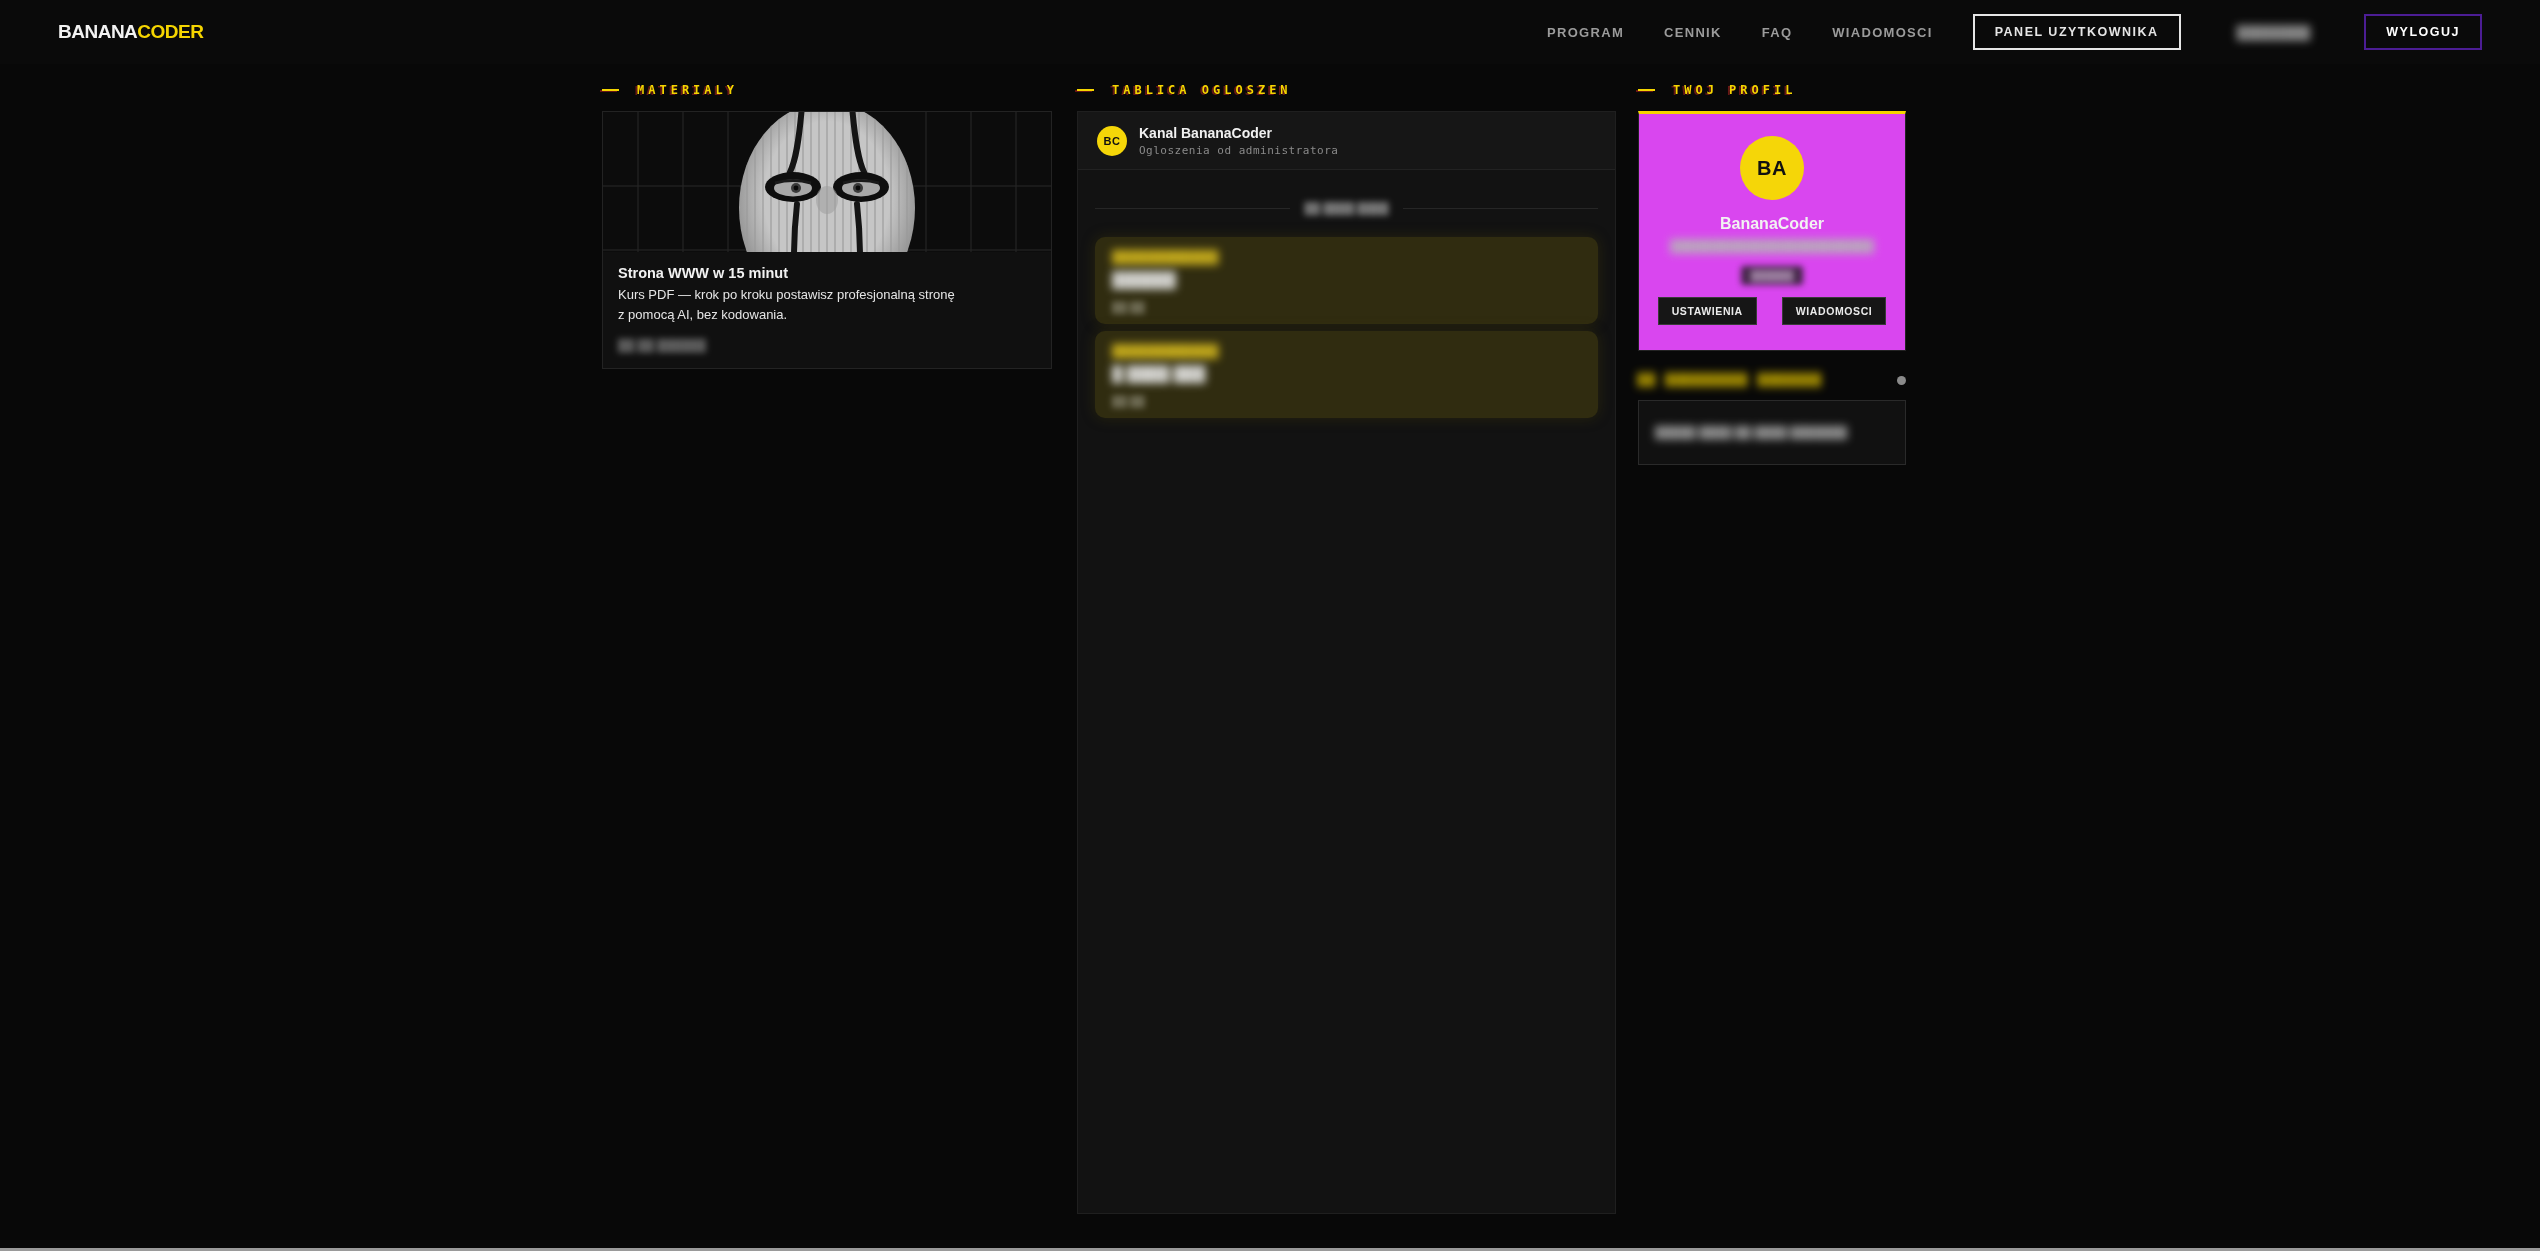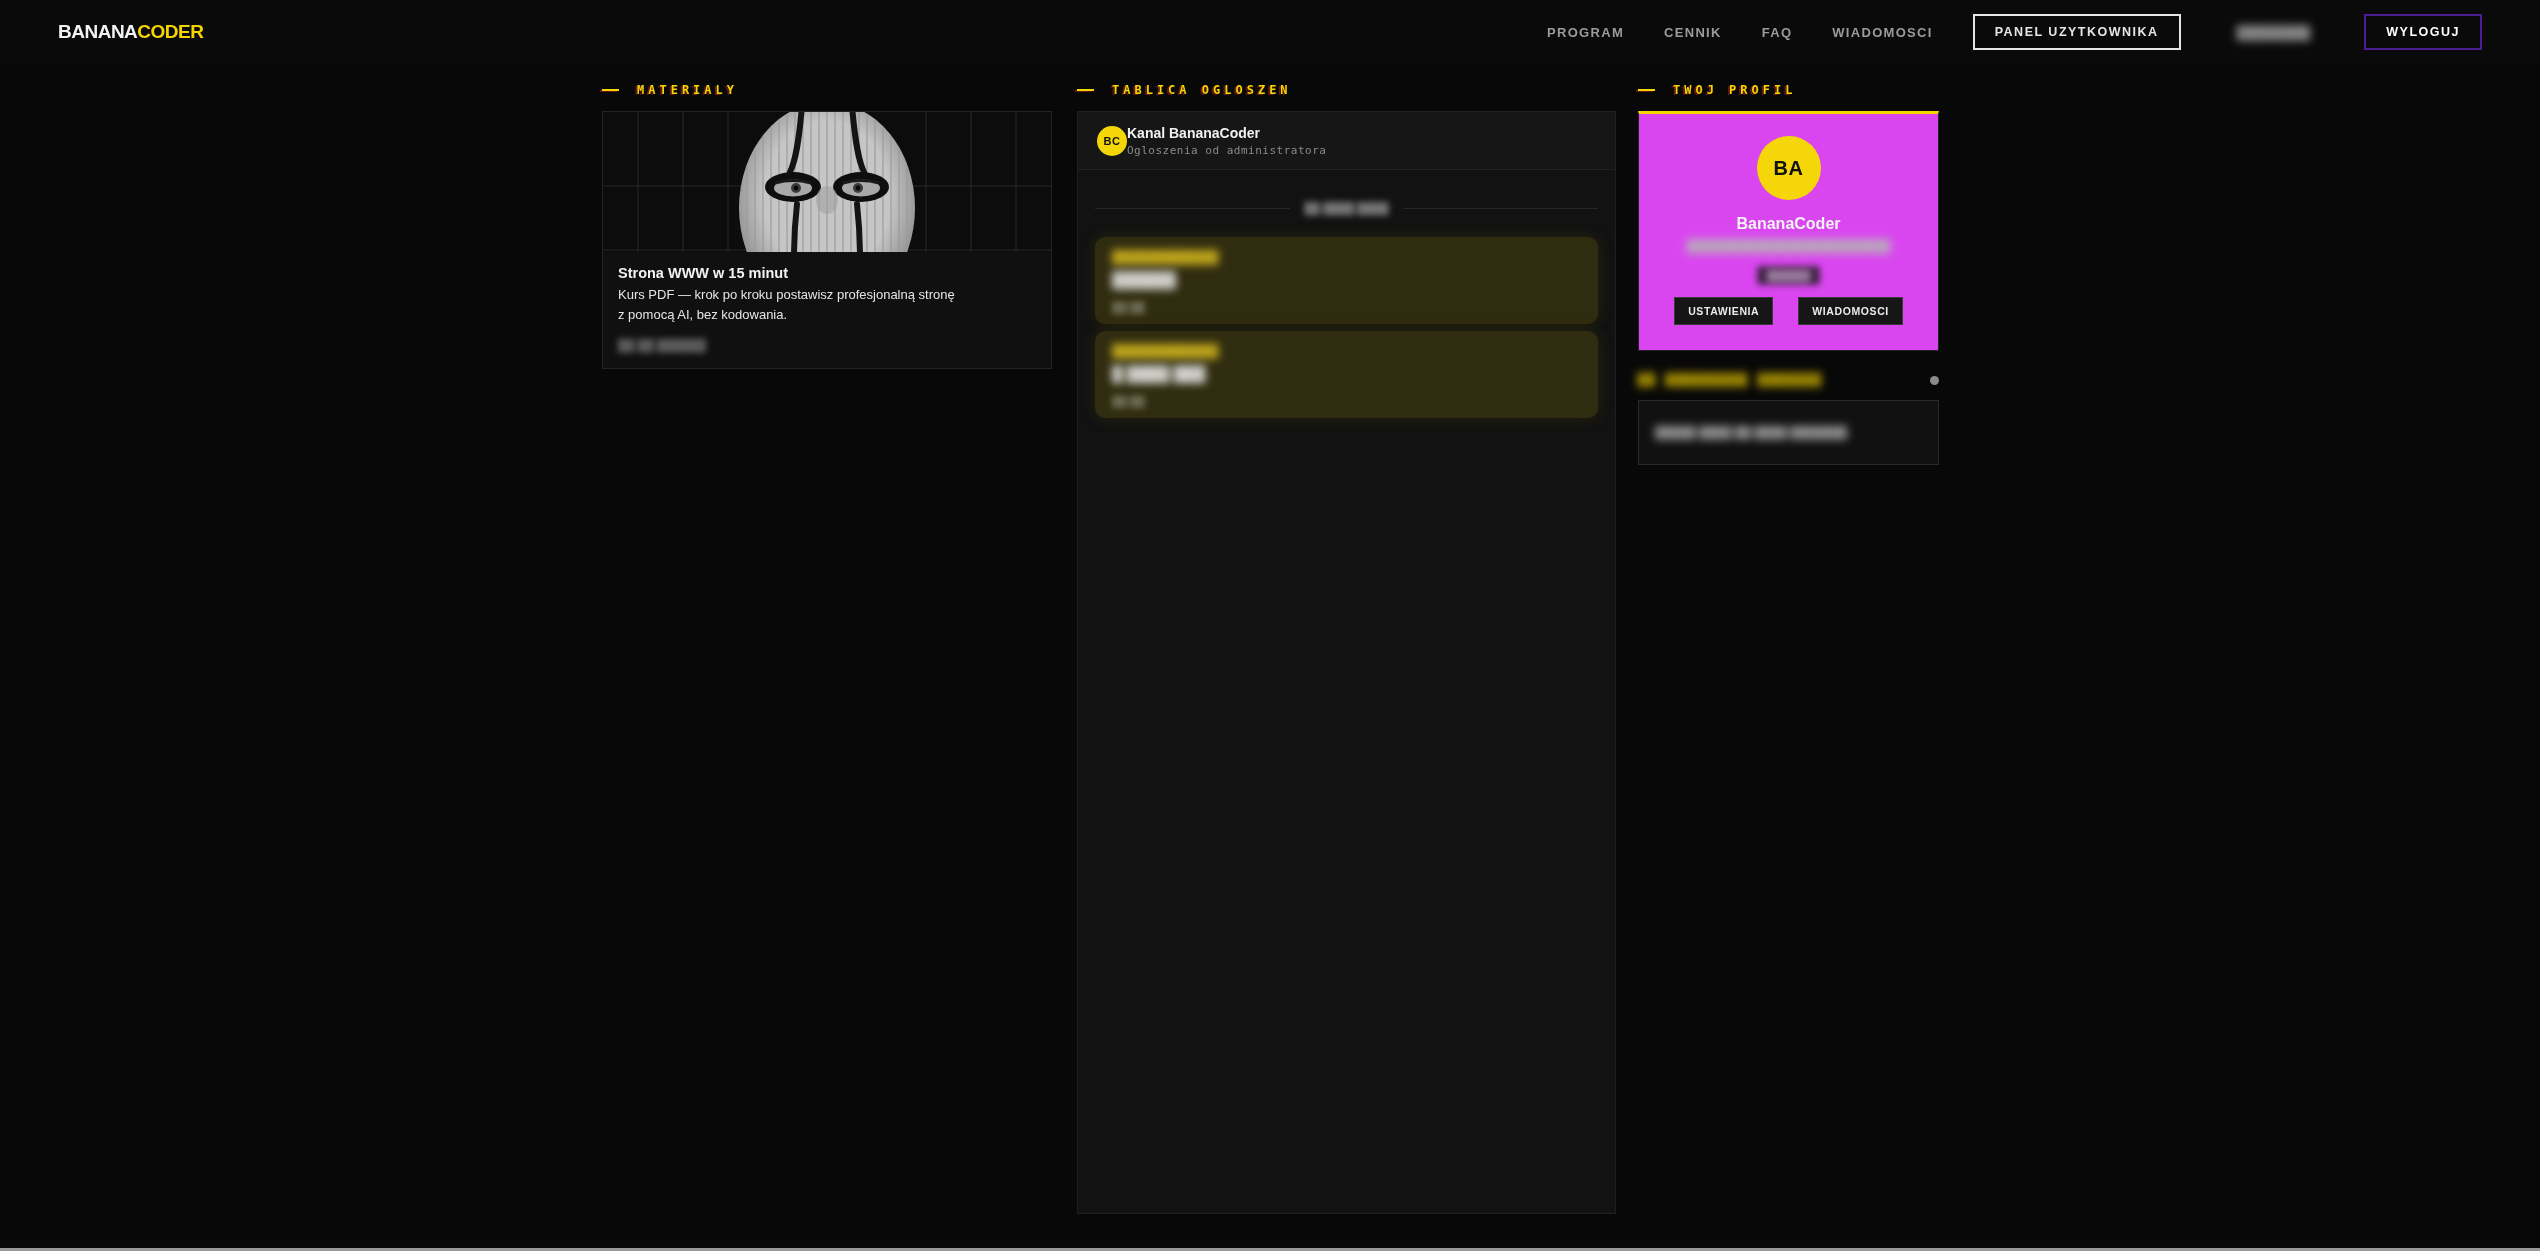--- a/index.html
+++ b/index.html
@@ -37,33 +37,33 @@
     display:flex; align-items:center; gap:18px; height:14px;
     font-family:"DejaVu Sans Mono", monospace; font-weight:bold;
     font-size:12px; letter-spacing:4px; color:#f5d500;
     text-shadow:-2px 1px 0 rgba(220,40,40,.45);
   }
   .sec-dash { width:17px; height:2px; background:#f5d500; flex:0 0 auto;
               box-shadow:-2px 1px 0 rgba(220,40,40,.45); }
   
   .col-materials { position:absolute; left:602px;  top:83px; width:450px; }
   .col-board     { position:absolute; left:1077px; top:83px; width:539px; }
-  .col-profile   { position:absolute; left:1638px; top:83px; width:301px; }
+  .col-profile   { position:absolute; left:1638px; top:83px; width:268px; }
   
   .mat-card { margin-top:14px; background:#101010; border:1px solid #232323; cursor:pointer; }
   .mat-img  { height:140px; overflow:hidden; position:relative; background:#0d0d0d; }
   .mat-img svg { display:block; }
   .mat-body { padding:13px 15px 17px; }
   .mat-title { font-size:14.5px; font-weight:bold; color:#f2f2f2; }
   .mat-desc  { margin-top:4px; font-size:13px; line-height:1.5; color:#e5e5e5; width:340px; }
   .mat-date  { margin-top:15px; font-size:11.5px; color:#6f6f6f; }
   
   .board-panel { margin-top:14px; height:1103px; background:#121212; border:1px solid #1f1f1f; }
   .chan-head {
-    height:58px; display:flex; align-items:center; 
+    height:58px; display:flex; align-items:center; gap:12px;
     padding:0 19px; background:#161616; border-bottom:1px solid #222;
   }
   .avatar-sm {
     width:30px; height:30px; border-radius:50%; background:#f5d608; flex:0 0 auto;
     display:flex; align-items:center; justify-content:center;
     color:#111; font-weight:bold; font-size:11px; letter-spacing:.5px;
   }
   .chan-name { font-size:14px; font-weight:bold; color:#f0f0f0; }
   .chan-sub  { margin-top:3px; font-family:"DejaVu Sans Mono", monospace; font-size:11px;
                letter-spacing:.5px; color:#8a8a8a; }

